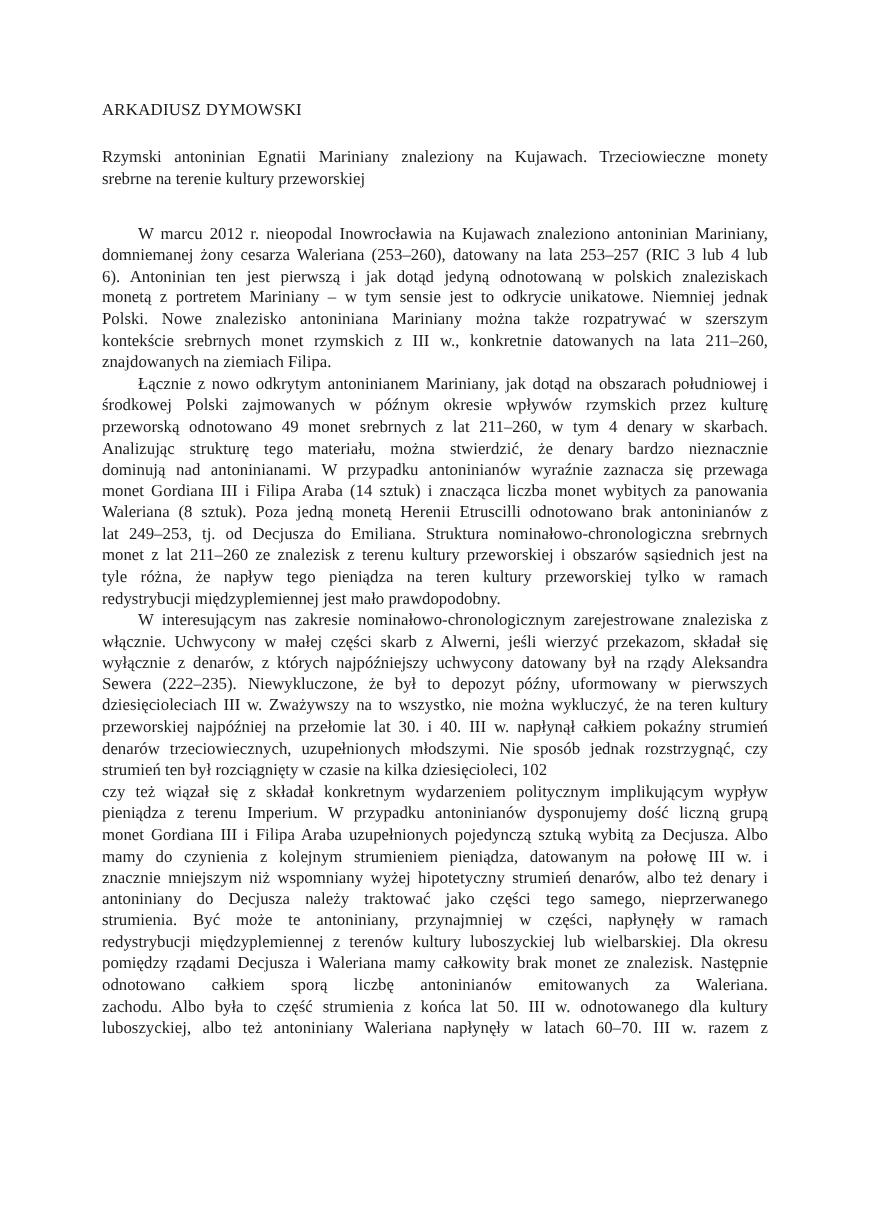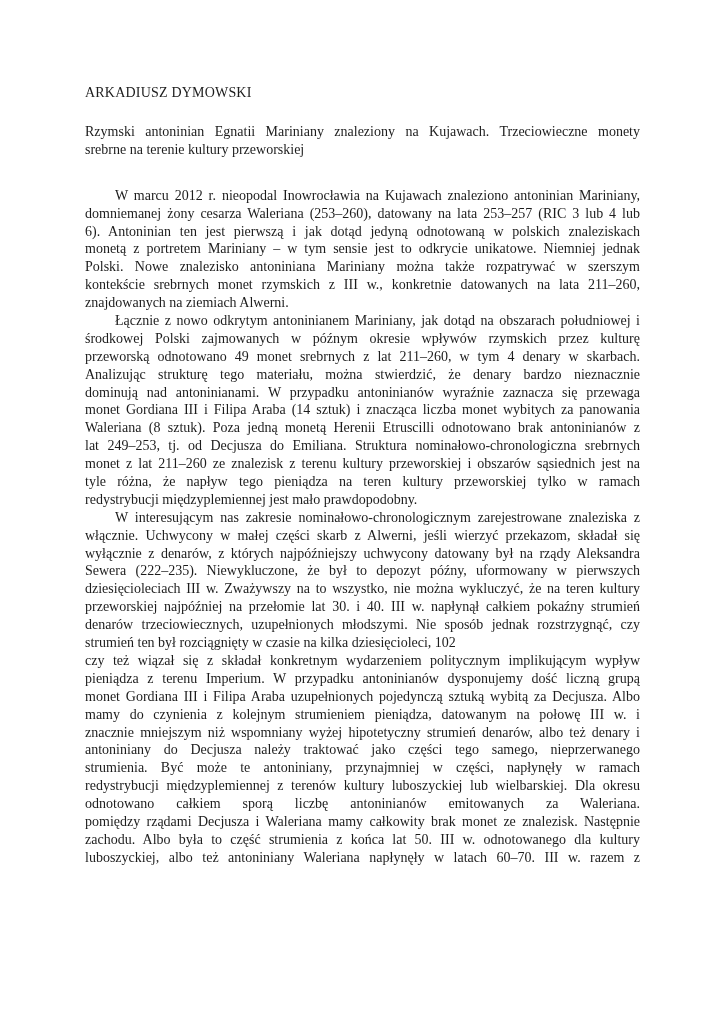--- a/index.html
+++ b/index.html
@@ -65,21 +65,21 @@
         <div class="line l">srebrne na terenie kultury przeworskiej</div>
       </div>
     <div class="paragraphs">
         <div>
           <div class="line j i">W marcu 2012 r. nieopodal Inowrocławia na Kujawach znaleziono antoninian Mariniany,</div>
           <div class="line j">domniemanej żony cesarza Waleriana (253–260), datowany na lata 253–257 (RIC 3 lub 4 lub</div>
           <div class="line j">6). Antoninian ten jest pierwszą i jak dotąd jedyną odnotowaną w polskich znaleziskach</div>
           <div class="line j">monetą z portretem Mariniany – w tym sensie jest to odkrycie unikatowe. Niemniej jednak</div>
           <div class="line j">Polski. Nowe znalezisko antoniniana Mariniany można także rozpatrywać w szerszym</div>
           <div class="line j">kontekście srebrnych monet rzymskich z III w., konkretnie datowanych na lata 211–260,</div>
-          <div class="line l">znajdowanych na ziemiach Alwerni.</div>
+          <div class="line l">znajdowanych na ziemiach Filipa.</div>
         </div>
         <div>
           <div class="line j i">Łącznie z nowo odkrytym antoninianem Mariniany, jak dotąd na obszarach południowej i</div>
           <div class="line j">środkowej Polski zajmowanych w późnym okresie wpływów rzymskich przez kulturę</div>
           <div class="line j">przeworską odnotowano 49 monet srebrnych z lat 211–260, w tym 4 denary w skarbach.</div>
           <div class="line j">Analizując strukturę tego materiału, można stwierdzić, że denary bardzo nieznacznie</div>
           <div class="line j">dominują nad antoninianami. W przypadku antoninianów wyraźnie zaznacza się przewaga</div>
           <div class="line j">monet Gordiana III i Filipa Araba (14 sztuk) i znacząca liczba monet wybitych za panowania</div>
           <div class="line j">Waleriana (8 sztuk). Poza jedną monetą Herenii Etruscilli odnotowano brak antoninianów z</div>
           <div class="line j">lat 249–253, tj. od Decjusza do Emiliana. Struktura nominałowo-chronologiczna srebrnych</div>
@@ -97,20 +97,20 @@
           <div class="line j">denarów trzeciowiecznych, uzupełnionych młodszymi. Nie sposób jednak rozstrzygnąć, czy</div>
           <div class="line l">strumień ten był rozciągnięty w czasie na kilka dziesięcioleci, 102</div>
           <div class="line j">czy też wiązał się z składał konkretnym wydarzeniem politycznym implikującym wypływ</div>
           <div class="line j">pieniądza z terenu Imperium. W przypadku antoninianów dysponujemy dość liczną grupą</div>
           <div class="line j">monet Gordiana III i Filipa Araba uzupełnionych pojedynczą sztuką wybitą za Decjusza. Albo</div>
           <div class="line j">mamy do czynienia z kolejnym strumieniem pieniądza, datowanym na połowę III w. i</div>
           <div class="line j">znacznie mniejszym niż wspomniany wyżej hipotetyczny strumień denarów, albo też denary i</div>
           <div class="line j">antoniniany do Decjusza należy traktować jako części tego samego, nieprzerwanego</div>
           <div class="line j">strumienia. Być może te antoniniany, przynajmniej w części, napłynęły w ramach</div>
           <div class="line j">redystrybucji międzyplemiennej z terenów kultury luboszyckiej lub wielbarskiej. Dla okresu</div>
+          <div class="line j">pomiędzy rządami Decjusza i Waleriana mamy całkowity brak monet ze znalezisk. Następnie</div>
           <div class="line j">odnotowano całkiem sporą liczbę antoninianów emitowanych za Waleriana.</div>
-          <div class="line j">pomiędzy rządami Decjusza i Waleriana mamy całkowity brak monet ze znalezisk. Następnie</div>
           <div class="line j">zachodu. Albo była to część strumienia z końca lat 50. III w. odnotowanego dla kultury</div>
           <div class="line j">luboszyckiej, albo też antoniniany Waleriana napłynęły w latach 60–70. III w. razem z</div>
         </div>
       </div>
   </div>
 </div>
 
 </body></html>

